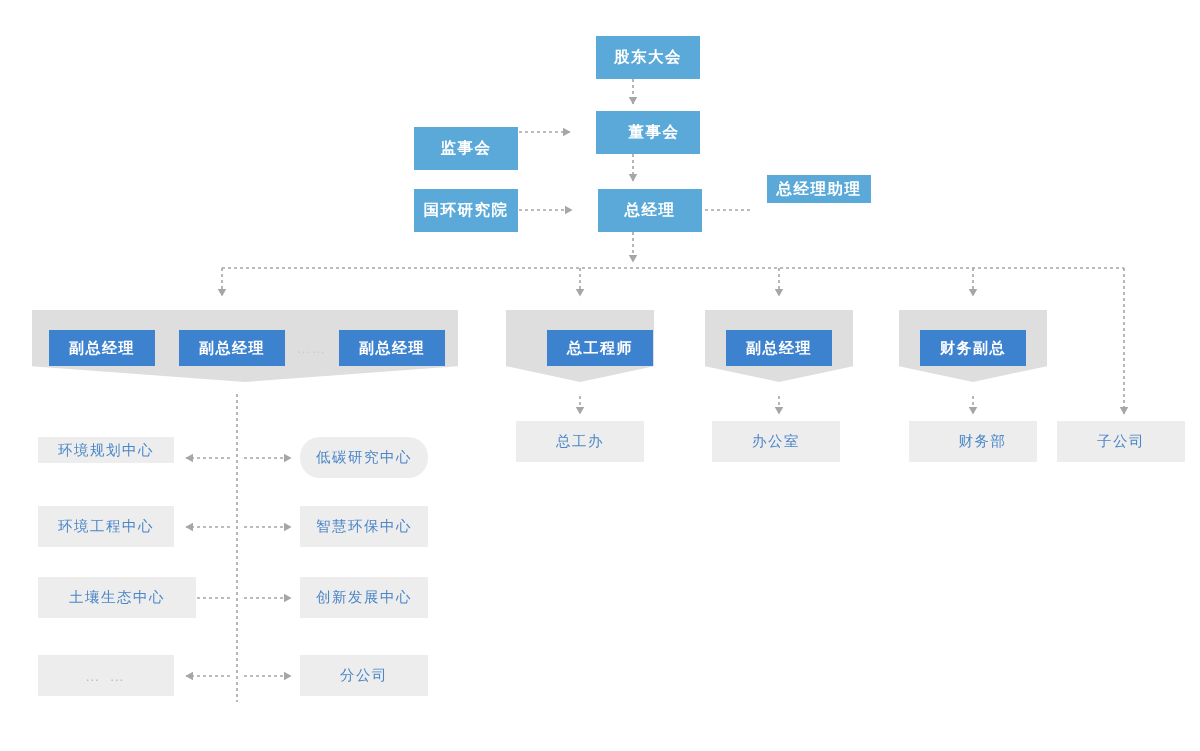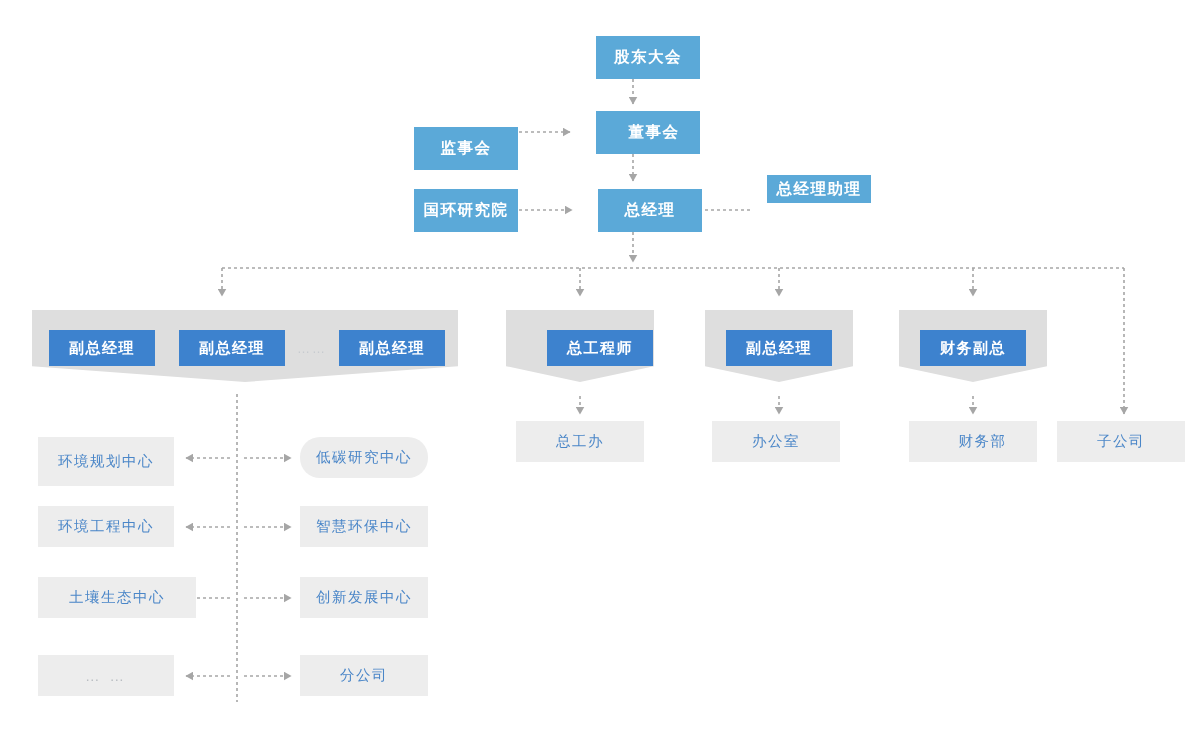--- a/index.html
+++ b/index.html
@@ -180,21 +180,21 @@
   <div class="node blue-deep" style="left:920px; top:330px; width:106px; height:36px;">财务副总</div>
 
   <div class="node grey-leaf" style="left:516px; top:421px; width:128px; height:41px;">总工办</div>
 
   <div class="node grey-leaf" style="left:712px; top:421px; width:128px; height:41px;">办公室</div>
 
   <div class="node grey-leaf" style="left:909px; top:421px; width:128px; height:41px;padding-left:19px;">财务部</div>
 
   <div class="node grey-leaf" style="left:1057px; top:421px; width:128px; height:41px;">子公司</div>
 
-  <div class="node grey-leaf" style="left:38px; top:437px; width:136px; height:49px;">环境规划中心</div>
+  <div class="node grey-leaf" style="left:38px; top:437px; width:136px; height:26px;">环境规划中心</div>
 
   <div class="node grey-leaf" style="left:38px; top:506px; width:136px; height:41px;">环境工程中心</div>
 
   <div class="node grey-leaf" style="left:38px; top:577px; width:158px; height:41px;">土壤生态中心</div>
 
   <div class="node grey-leaf muted" style="left:38px; top:655px; width:136px; height:41px;">… …</div>
 
   <div class="node grey-leaf" style="left:300px; top:437px; width:128px; height:41px;border-radius:20px;">低碳研究中心</div>
 
   <div class="node grey-leaf" style="left:300px; top:506px; width:128px; height:41px;">智慧环保中心</div>

